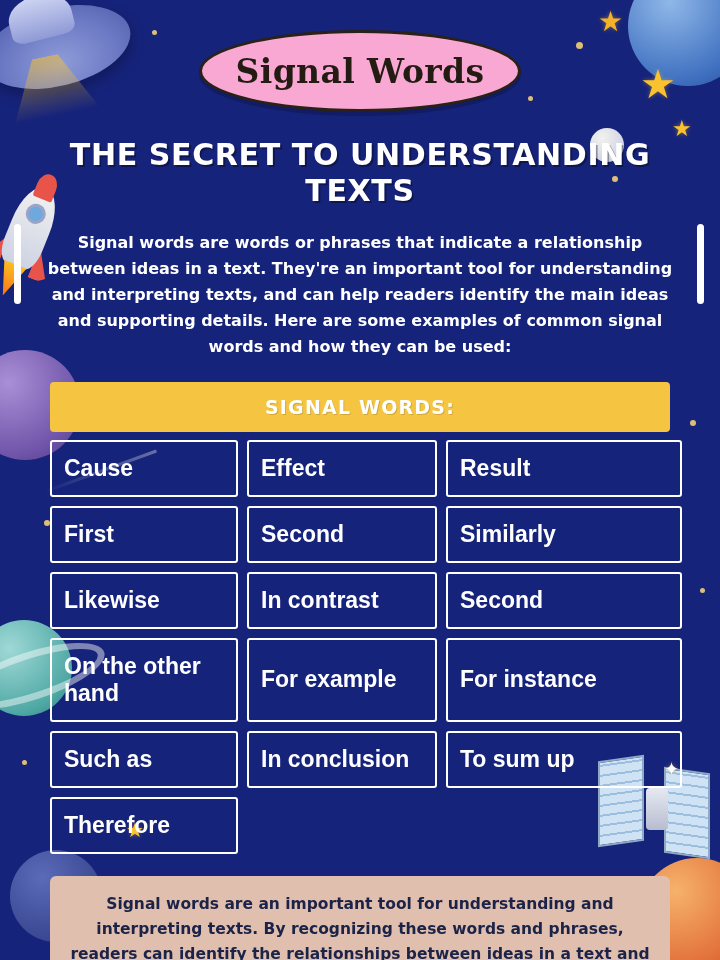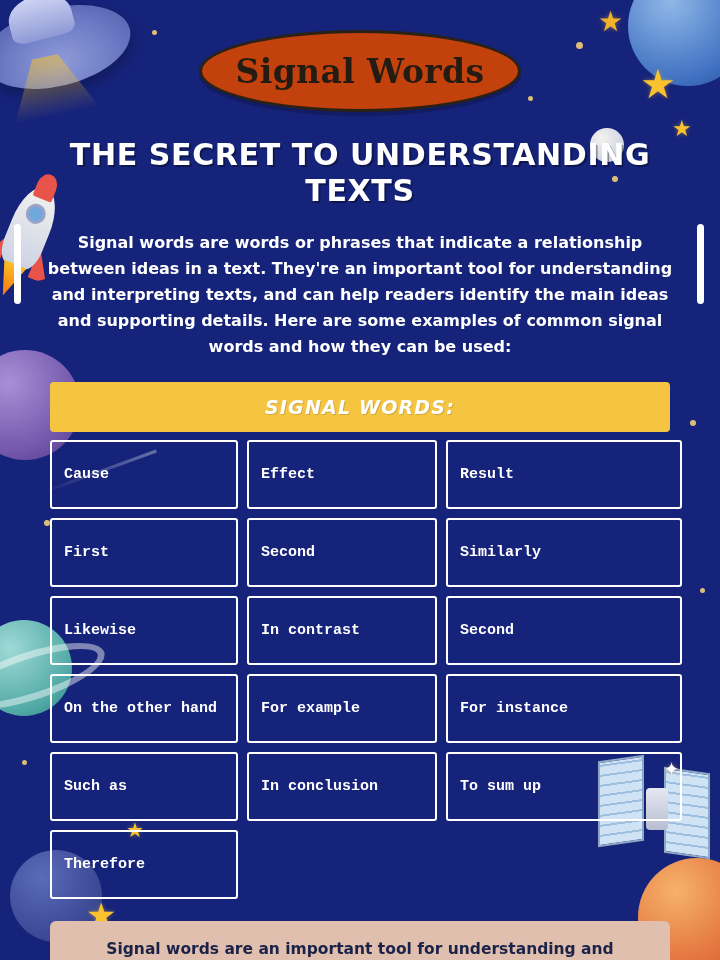--- a/index.html
+++ b/index.html
@@ -184,21 +184,21 @@
     position: absolute;
     inset: 0;
     padding: 0 24px;
     box-sizing: border-box;
   }
 
   .title-pill {
     margin: 30px auto 0;
     width: 316px;
     height: 76px;
-    background: #c2410c;
+    background: #f9a8d4;
     border: 3px solid #2a2117;
     border-radius: 50%;
     display: flex;
     align-items: center;
     justify-content: center;
     box-shadow: 0 4px 0 rgba(0,0,0,.18);
   }
   .title-pill-text {
     font-family: "DejaVu Serif", serif;
     font-weight: bold;
@@ -240,36 +240,35 @@
     border: 2px solid #f5c542;
     border-radius: 4px;
     color: #ffffff;
     text-align: center;
     font-family: "DejaVu Sans", sans-serif;
     font-weight: bold;
     font-size: 19px;
     letter-spacing: 1.2px;
     padding: 12px 0;
     text-shadow: 1px 1px 0 rgba(0,0,0,.15);
-    font-style: italic;
   }
   .grid {
     margin-top: 8px;
     display: grid;
     grid-template-columns: 188px 190px 236px;
     gap: 9px 9px;
   }
   .cell {
     border: 2px solid #ffffff;
     border-radius: 3px;
     color: #ffffff;
-    font-family: Liberation Mono, monospace;
-    font-weight: bold;
-    font-size: 15px;
-    padding: 24px 12px;
+    font-family: Liberation Sans, sans-serif;
+    font-weight: bold;
+    font-size: 23px;
+    padding: 13px 12px;
     box-sizing: border-box;
     min-height: 48px;
     display: flex;
     align-items: center;
   }
 
   .summary {
     margin: 22px auto 0;
     width: 620px;
     background: #e0bfae;

